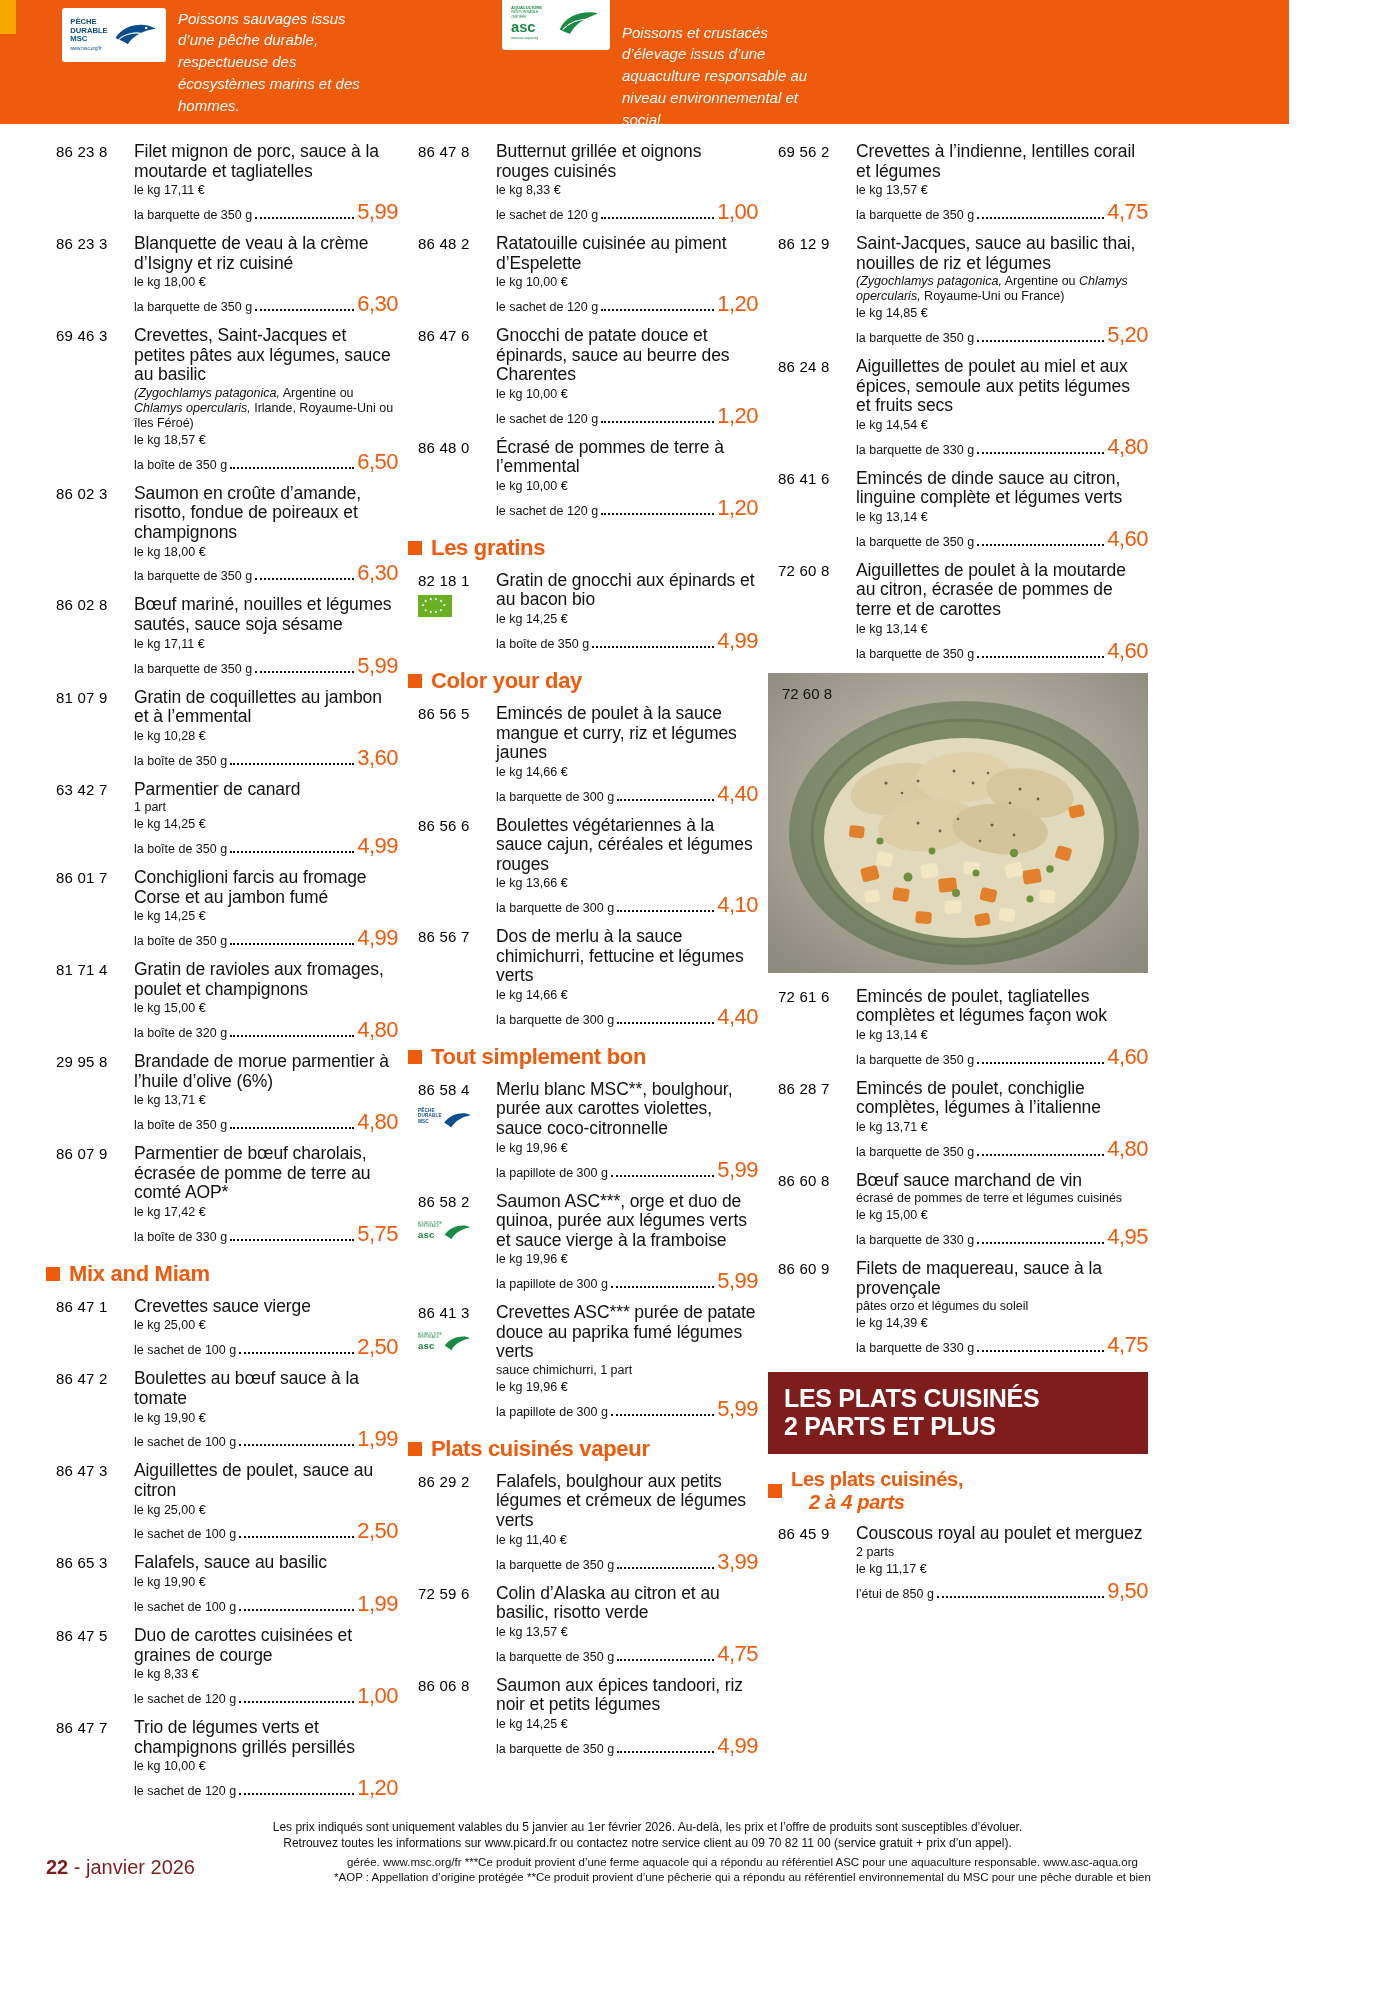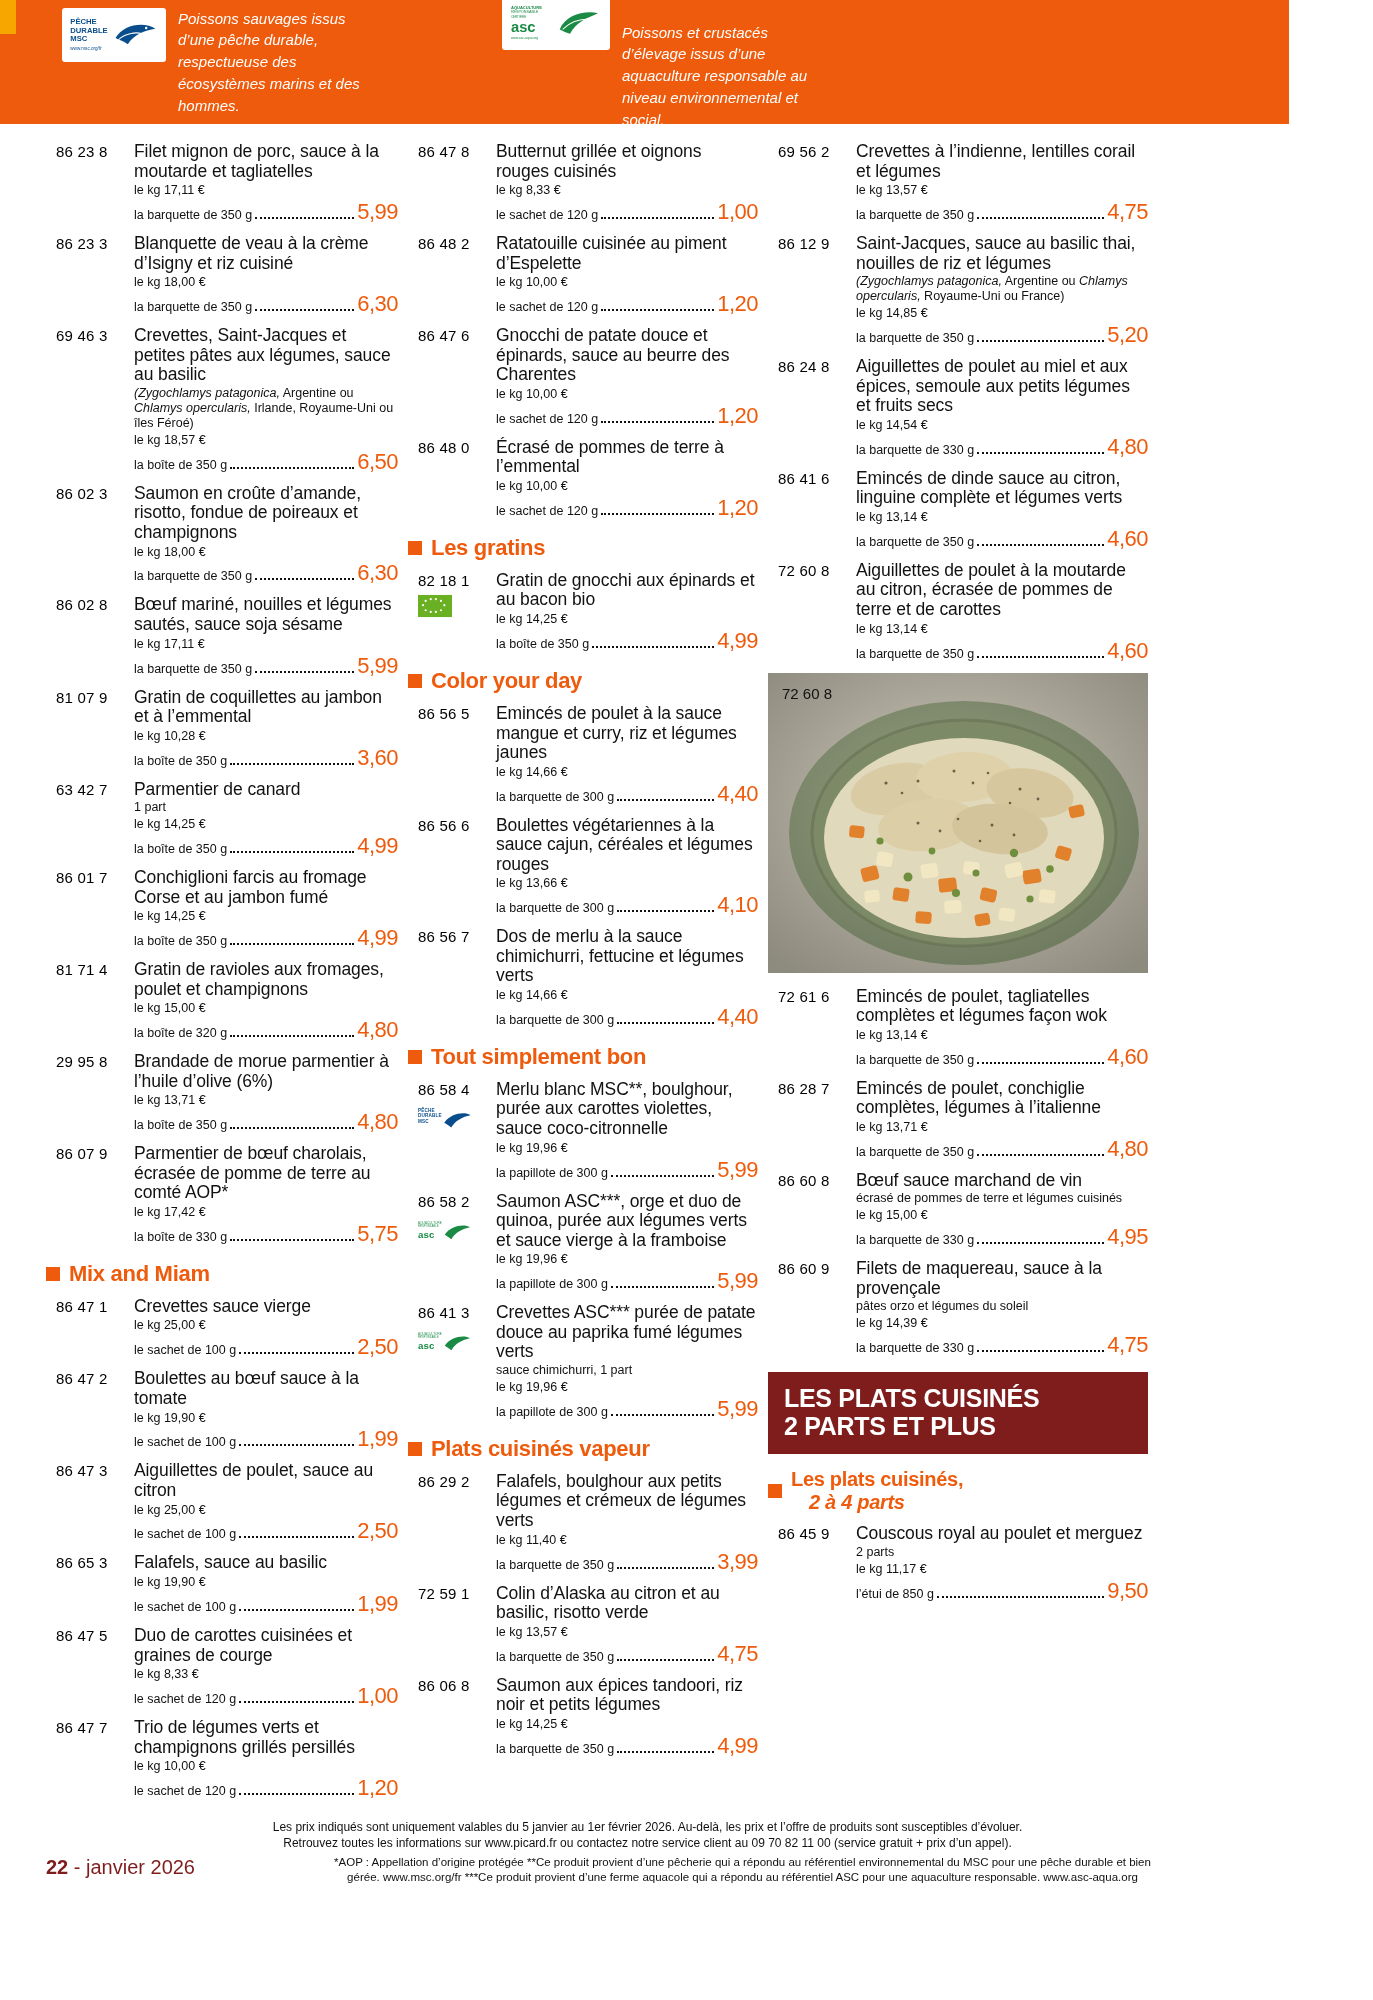--- a/index.html
+++ b/index.html
@@ -603,21 +603,21 @@
           <div class="kg">le kg 11,40 €</div>
           <div class="priceline">
             <span class="pl-label">la barquette de 350 g</span>
             <span class="dots"></span>
             <span class="price">3,99</span>
           </div>
         </div>
       </div>
 
       <div class="item">
-        <div class="ref">72 59 1</div>
+        <div class="ref">72 59 6</div>
         <div class="body">
           <div class="title">Colin d’Alaska au citron et au basilic, risotto verde</div>
           <div class="kg">le kg 13,57 €</div>
           <div class="priceline">
             <span class="pl-label">la barquette de 350 g</span>
             <span class="dots"></span>
             <span class="price">4,75</span>
           </div>
         </div>
       </div>
@@ -875,22 +875,22 @@
     </div>
   </div>
 
   <div class="footer">
     <div class="legal">
       <div>Les prix indiqués sont uniquement valables du 5 janvier au 1er février 2026. Au-delà, les prix et l’offre de produits sont susceptibles d’évoluer.</div>
       <div>Retrouvez toutes les informations sur www.picard.fr ou contactez notre service client au 09 70 82 11 00 (service gratuit + prix d’un appel).</div>
     </div>
     <div class="hr-space"></div>
     <div class="footnotes">
+      <div>gérée. www.msc.org/fr ***Ce produit provient d’une ferme aquacole qui a répondu au référentiel ASC pour une aquaculture responsable. www.asc-aqua.org</div>
       <div>*AOP : Appellation d’origine protégée **Ce produit provient d’une pêcherie qui a répondu au référentiel environnemental du MSC pour une pêche durable et bien</div>
-      <div>gérée. www.msc.org/fr ***Ce produit provient d’une ferme aquacole qui a répondu au référentiel ASC pour une aquaculture responsable. www.asc-aqua.org</div>
     </div>
     <div class="pagenum">
       <span>22</span>
       <span class="thin">- janvier 2026</span>
     </div>
   </div>
 
 </div>
 
 </body></html>

